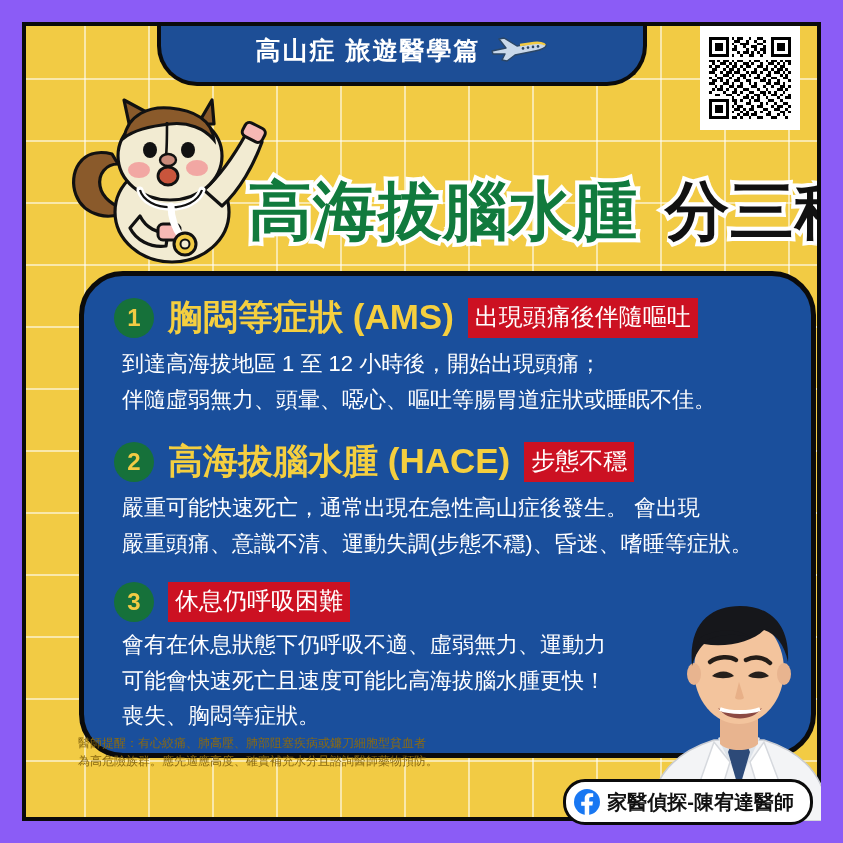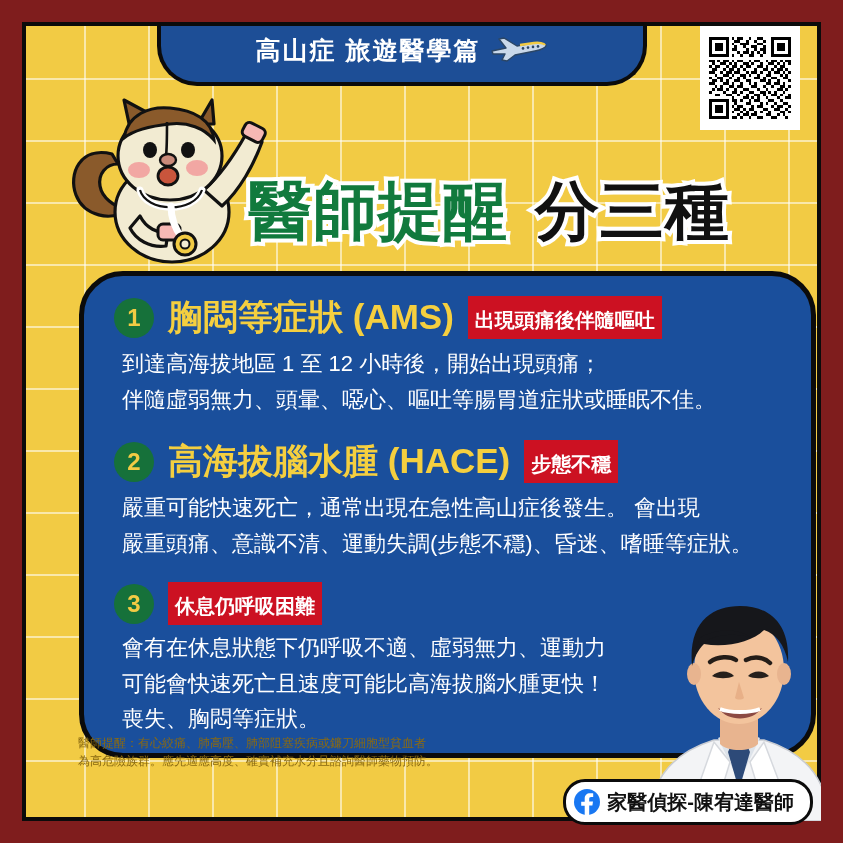--- a/index.html
+++ b/index.html
@@ -3,21 +3,21 @@
 <meta charset="utf-8">
 <style>
   html,body{margin:0;padding:0;}
   body{
     width:843px;height:843px;overflow:hidden;
     font-family:"Liberation Sans","DejaVu Sans",sans-serif;
     background:#1d4e96;
   }
   #poster{
     position:relative;width:843px;height:843px;
-    background:#7f1d1d;
+    background:#8b5cf6;
     box-sizing:border-box;
   }
   
   .grid-card{
     position:absolute;left:22px;top:22px;right:22px;bottom:22px;
     background:#f2cb44;
     border:4px solid #0b0b0b;
     box-sizing:border-box;
     overflow:hidden;
   }
@@ -85,22 +85,22 @@
     font-size:24px;font-weight:bold;
     display:flex;align-items:center;justify-content:center;
     flex:0 0 auto;
   }
   .item-title{
     color:#f5cf3f;font-size:35px;font-weight:bold;
     white-space:nowrap;letter-spacing:0px;
   }
   .tag{
     background:#cc1122;color:#ffffff;
-    font-size:20px;font-weight:bold;
-    padding:11px 7px 5px 7px;
+    font-size:24px;font-weight:normal;
+    padding:3px 7px 5px 7px;
     white-space:nowrap;
     letter-spacing:0px;
   }
   .item-body{
     color:#ffffff;font-size:22px;line-height:1.62;
     padding-left:38px;padding-top:5px;
     letter-spacing:0px;
   }
   .item-body div{white-space:nowrap;}
   
@@ -406,21 +406,21 @@
 
         <path d="M86 96 C92 118 140 120 148 96" fill="none" stroke="#fff" stroke-width="7" stroke-linecap="round"></path>
         <path d="M86 96 C92 118 140 120 148 96" fill="none" stroke="#111" stroke-width="2.2" fill-opacity="0"></path>
         <path d="M117 112 C117 126 122 136 128 144" fill="none" stroke="#fff" stroke-width="7" stroke-linecap="round"></path>
         <circle cx="131" cy="150" r="11" fill="#f2cb44" stroke="#111" stroke-width="3"></circle>
         <circle cx="131" cy="150" r="4.5" fill="#f2ebd2" stroke="#111" stroke-width="2"></circle>
       </svg>
     </div>
 
     <div class="main-title">
-      <span class="t-green">醫師提醒</span><span class="t-black">分三種</span>
+      <span class="t-green">高海拔腦水腫</span><span class="t-black">分三種</span>
     </div>
 
     <div class="panel">
 
       <div class="item" style="top:18px;">
         <div class="item-head">
           <div class="num-badge">1</div>
           <div class="item-title">胸悶等症狀 (AMS)</div>
           <div class="tag">出現頭痛後伴隨嘔吐</div>
         </div>

